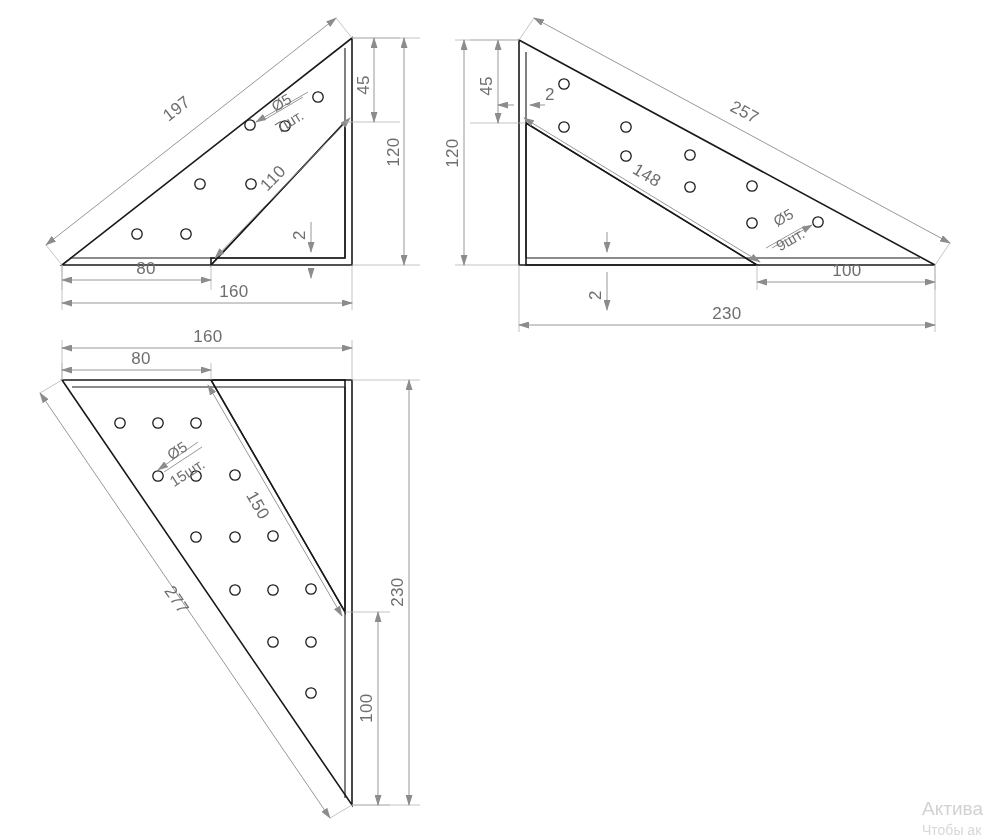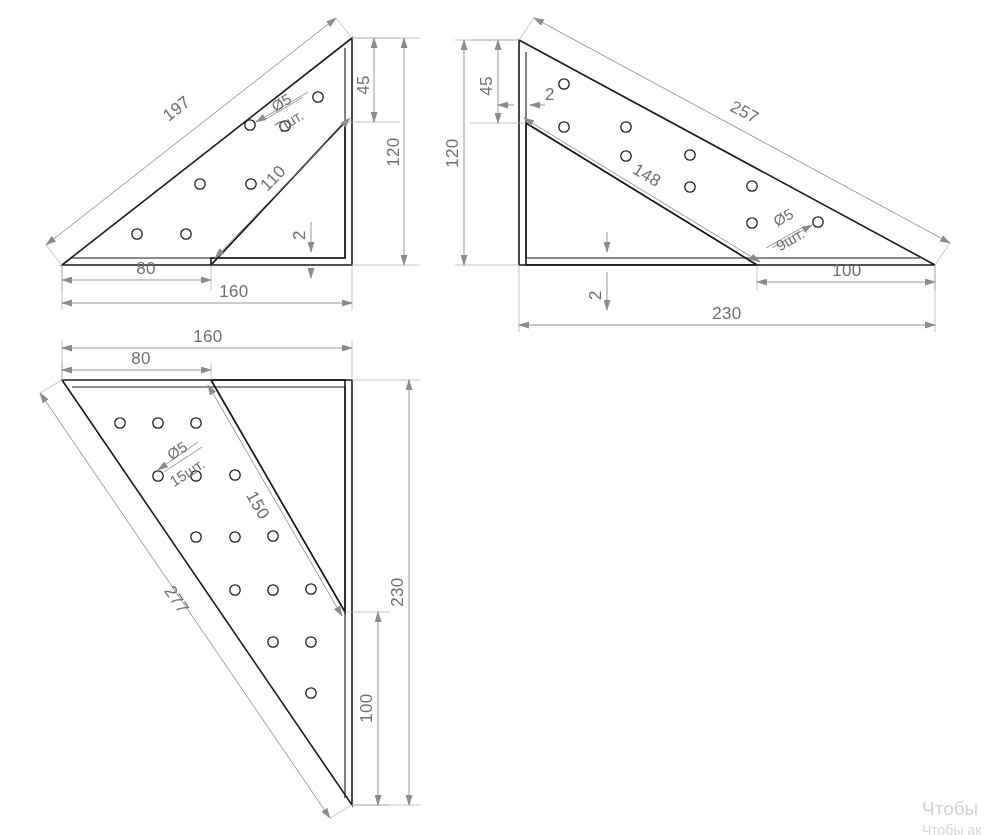--- a/index.html
+++ b/index.html
@@ -331,16 +331,16 @@
     <g>
       <line class="leader-line" x1="198" y1="442" x2="158" y2="470" marker-end="url(#arrH)"></line>
       <line class="leader-line" x1="164" y1="472" x2="202" y2="447"></line>
       <text class="note-text" x="180" y="455" transform="rotate(-33 180 455)" text-anchor="middle">Ø5</text>
       <text class="note-text" x="190" y="477" transform="rotate(-33 190 477)" text-anchor="middle">15шт.</text>
     </g>
   </g>
 
 </svg>
 
-<div class="watermark-title" style="left:922px; top:798px;">Чтобы</div>
+<div class="watermark-title" style="left:922px; top:798px;">Актива</div>
 <div class="watermark-sub" style="left:922px; top:822px;">Чтобы ак</div>
 
 </div>
 
 </body></html>

